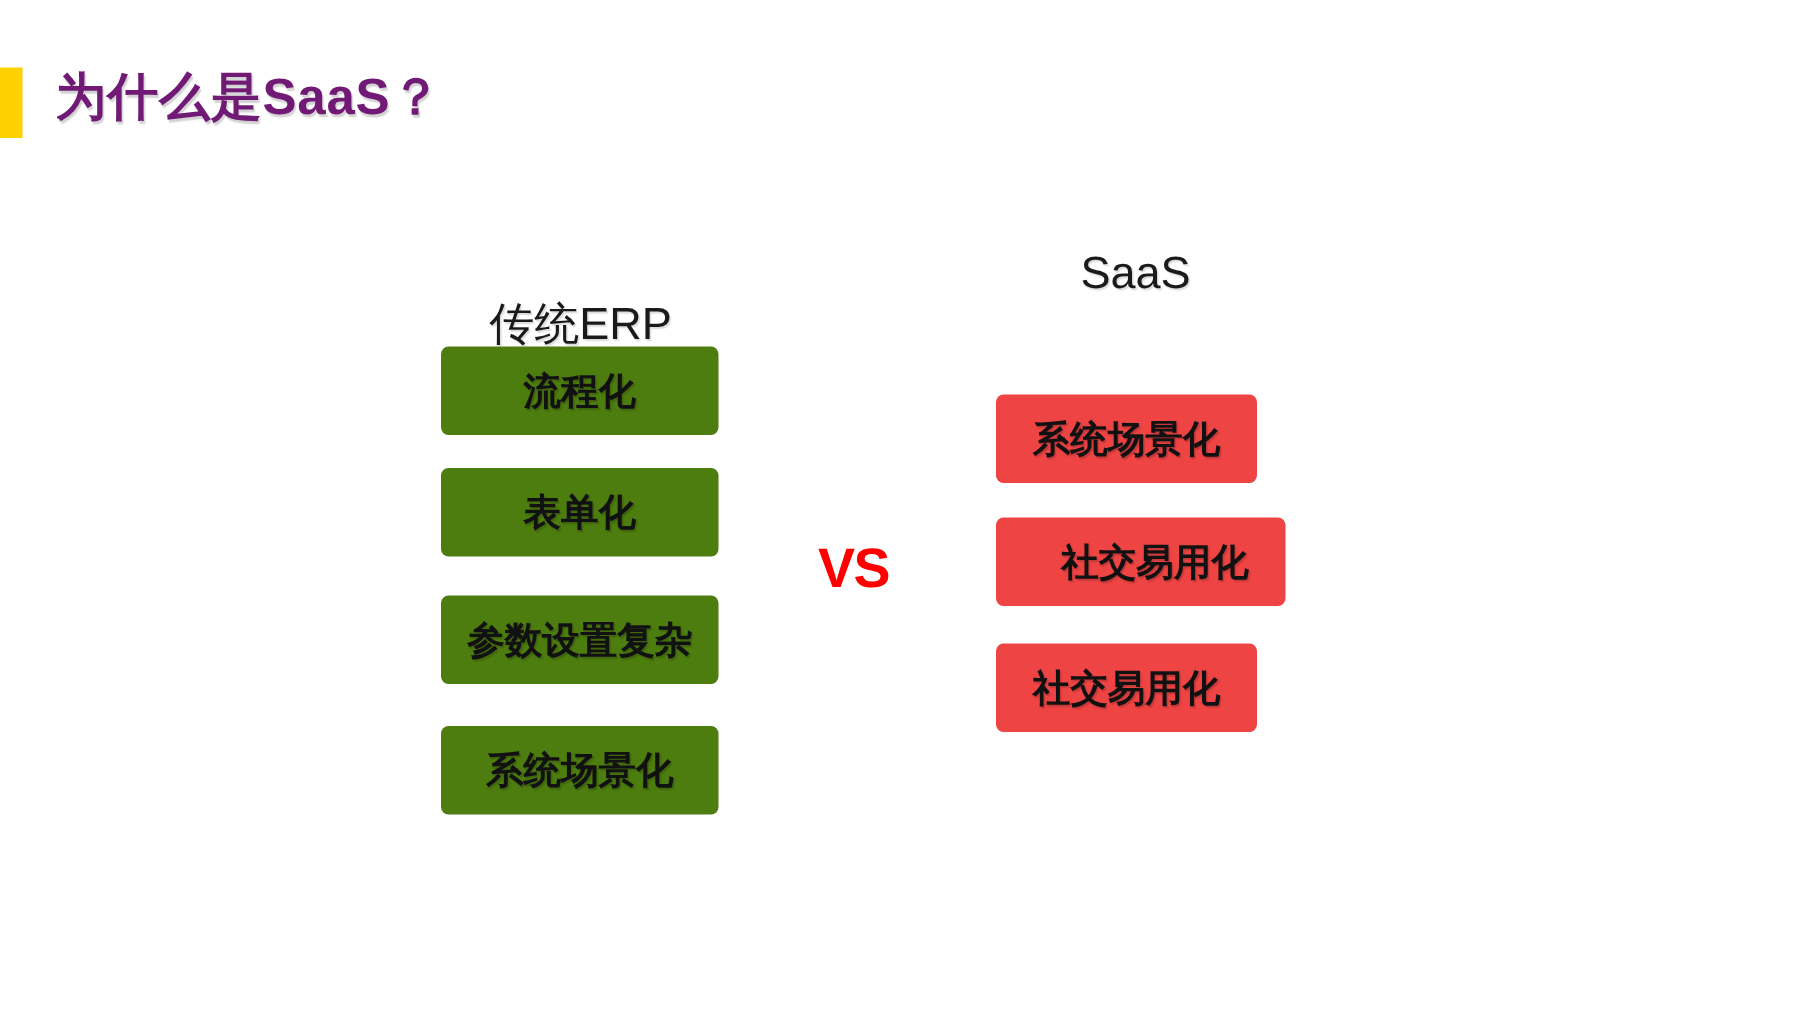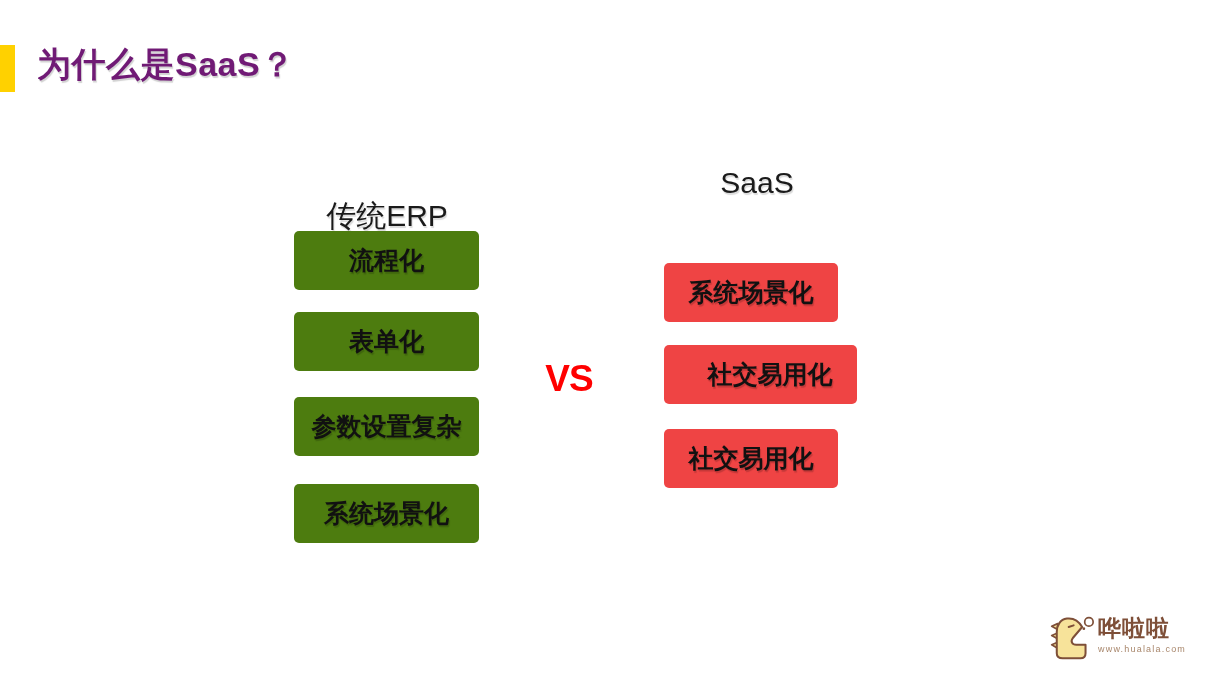--- a/index.html
+++ b/index.html
@@ -121,32 +121,14 @@
   <div class="box gray b2">表单化</div>
   <div class="box gray b4">系统场景化</div>
 
   <div class="vs">VS</div>
 
   <div class="col-header right">SaaS</div>
   <div class="box yellow y1">系统场景化</div>
   <div class="box yellow y2">社交易用化</div>
   <div class="box yellow y3">社交易用化</div>
 
-  <div class="logo">
-    <svg class="mascot" width="44" height="52" viewBox="0 0 52 60" aria-hidden="true">
-
-      <path d="M9,20 L2,16 L9,13 Z M9,31 L2,27 L9,24 Z M9,42 L2,38 L9,35 Z" fill="#F7E39A" stroke="#7E4F38" stroke-width="2" stroke-linejoin="round"></path>
-
-      <path d="M20,7 C12,8 8,15 8,23 L8,48 C8,52 11,54 15,54 L36,54 C40,54 42,52 42,48 L42,38
-               L31,38 C26,38 24,34 27,30 L38,17 C34,10 28,6 20,7 Z" fill="#F7E39A" stroke="#7E4F38" stroke-width="2.4" stroke-linejoin="round"></path>
-
-      <path d="M22,17 L28,15" stroke="#7E4F38" stroke-width="2.2" stroke-linecap="round" fill="none"></path>
-
-      <circle cx="46" cy="11" r="5" fill="#ffffff" stroke="#7E4F38" stroke-width="2"></circle>
-      <circle cx="40" cy="19" r="1.6" fill="#7E4F38"></circle>
-    </svg>
-    <div class="logo-text">
-      <div class="logo-name">哗啦啦</div>
-      <div class="logo-url">www.hualala.com</div>
-    </div>
-  </div>
 
 </div>
 
 </body></html>

